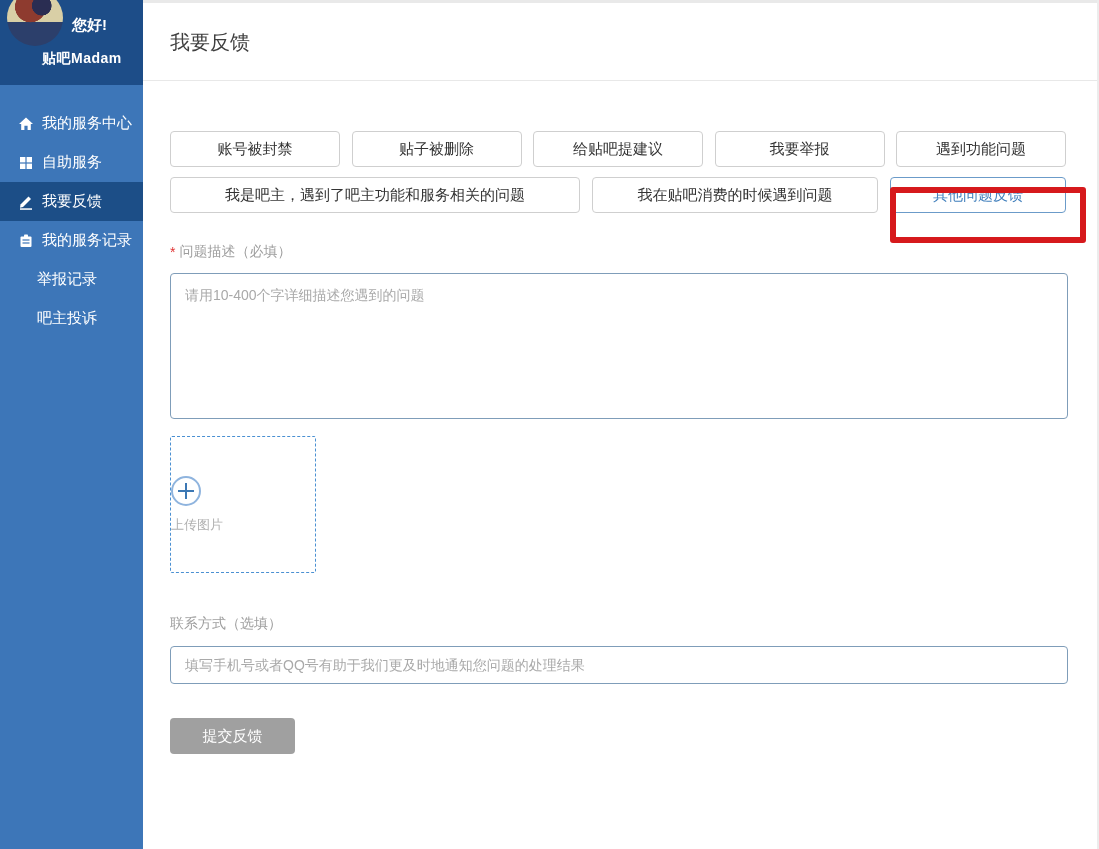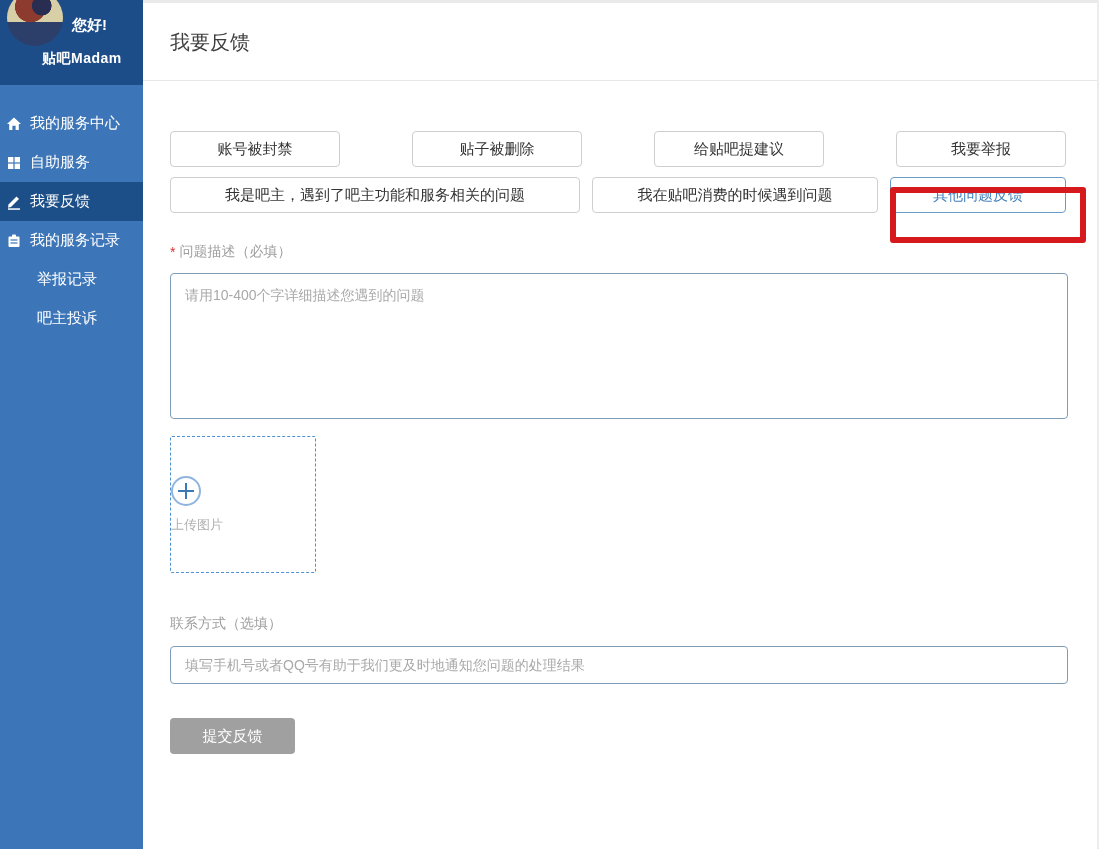--- a/index.html
+++ b/index.html
@@ -39,21 +39,21 @@
   }
   .username {
     position: absolute; left: 42px; top: 50px;
     color: #fff; font-weight: bold; font-size: 14px;
     letter-spacing: 0.5px;
   }
   .nav { position: absolute; top: 104px; left: 0; width: 100%; }
   .nav-item {
     height: 39px;
     display: flex; align-items: center;
-    padding-left: 6px;
+    padding-left: 18px;
     color: #ffffff; font-size: 15px;
     cursor: pointer;
     white-space: nowrap;
   }
   .nav-item.active { background: #1c4e87; }
   .nav-item.indent { padding-left: 37px; }
   .nav-icon { width: 16px; height: 16px; margin-right: 8px; flex: 0 0 16px; display: inline-flex; }
   .nav-icon svg { width: 16px; height: 16px; }
 
   
@@ -234,20 +234,21 @@
     <h1 class="page-title">我要反馈</h1>
   </header>
 
   <div class="content">
 
     <div class="btn-row row1">
       <button class="type-btn">账号被封禁</button>
       <button class="type-btn">贴子被删除</button>
       <button class="type-btn">给贴吧提建议</button>
       <button class="type-btn">我要举报</button>
+      <button class="type-btn">遇到功能问题</button>
     </div>
 
     <div class="btn-row row2">
       <button class="type-btn w-lg">我是吧主，遇到了吧主功能和服务相关的问题</button>
       <button class="type-btn w-md">我在贴吧消费的时候遇到问题</button>
       <button class="type-btn w-sm selected">其他问题反馈</button>
     </div>
 
     <div class="field-label desc-label">
       <span class="required-mark">*</span>

